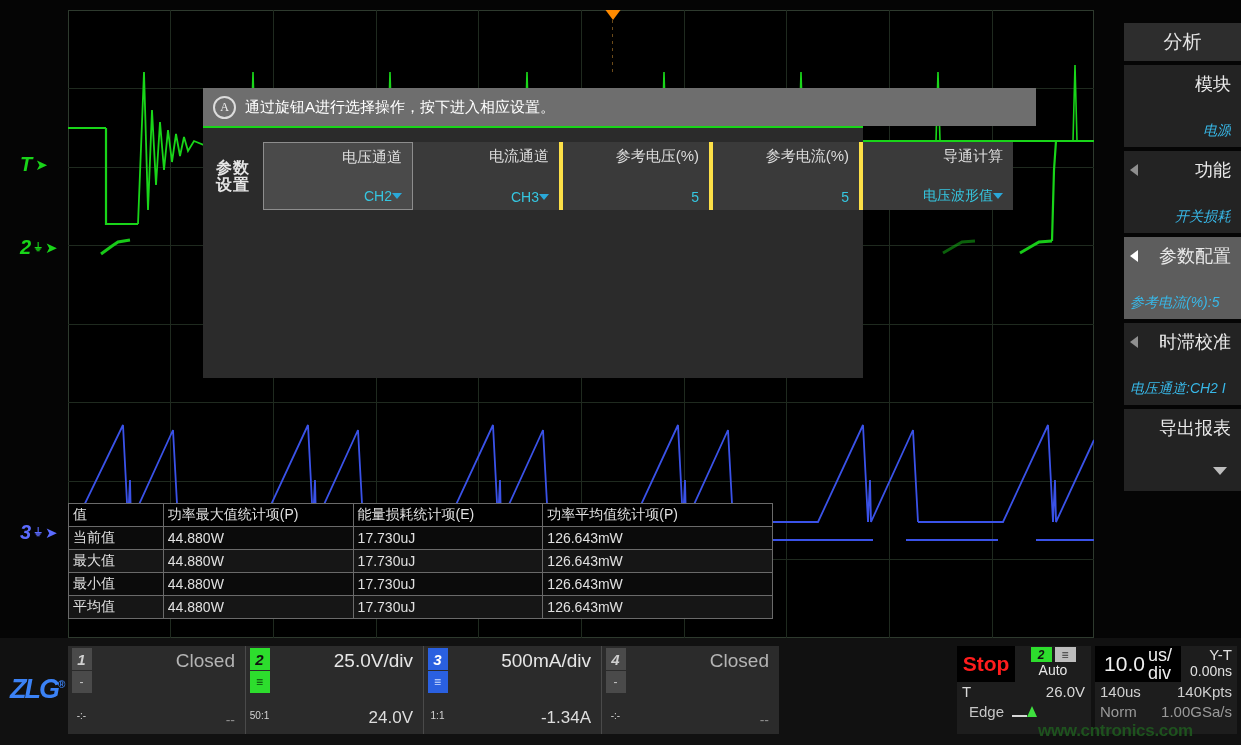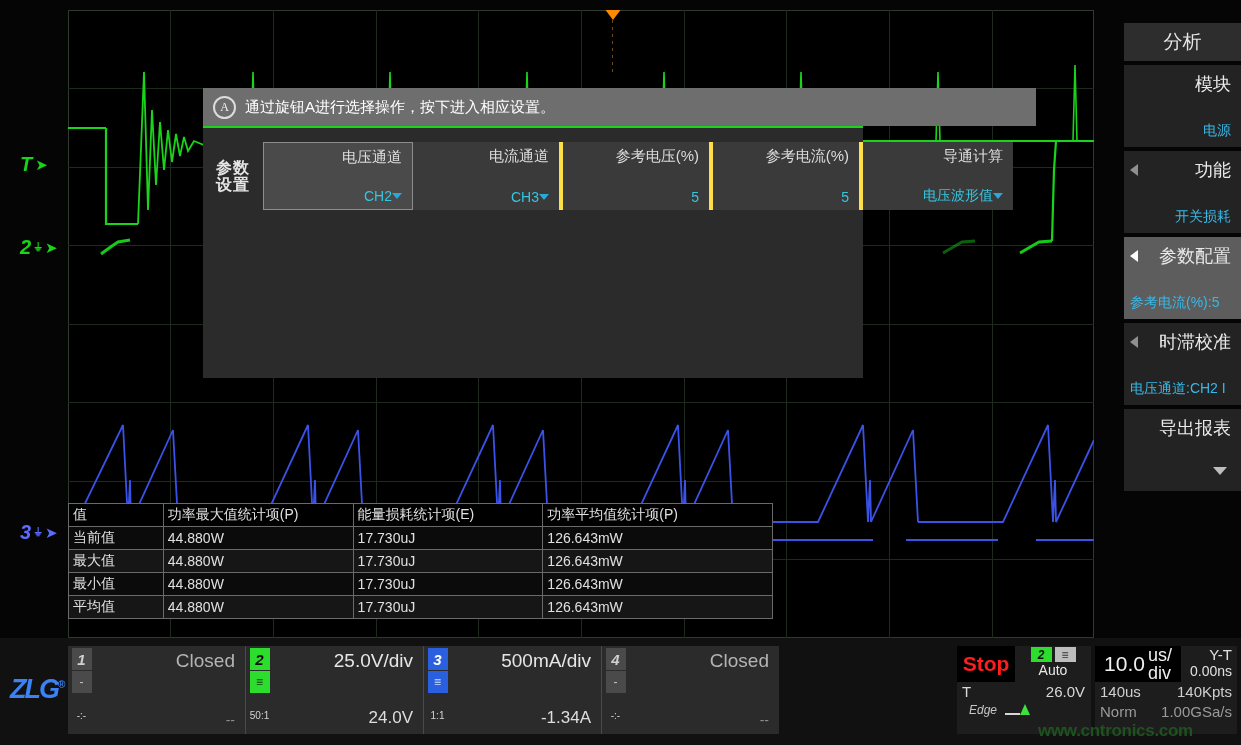--- a/index.html
+++ b/index.html
@@ -247,20 +247,21 @@
     white-space: nowrap;
   }
   .side-item .s-value {
     font-size: 14px;
     color: #38b8e8;
     white-space: nowrap;
     overflow: hidden;
     text-overflow: clip;
     width: 100%;
     text-align: left;
+    font-style: italic;
   }
   .side-item .s-value.right { text-align: right; }
   .side-item .tri-left {
     position: absolute;
     left: 6px; top: 13px;
     width: 0; height: 0;
     border-top: 6px solid transparent;
     border-bottom: 6px solid transparent;
     border-right: 8px solid #8f8f8f;
   }
@@ -417,22 +418,21 @@
     padding: 1px 6px 0 5px;
     color: #d8d8d8;
     font-size: 15px;
   }
   #trig-row3 {
     display: flex;
     align-items: center;
     gap: 8px;
     padding: 3px 6px 0 12px;
     color: #c6c6c6;
-    font-size: 12px;
-    font-style: italic;
+    font-size: 15px;
   }
   #trig-edge-icon {
     display: inline-block;
     width: 26px; height: 12px;
     position: relative;
   }
   #trig-edge-icon::before {
     content: "";
     position: absolute;
     left: 0; bottom: 1px;

